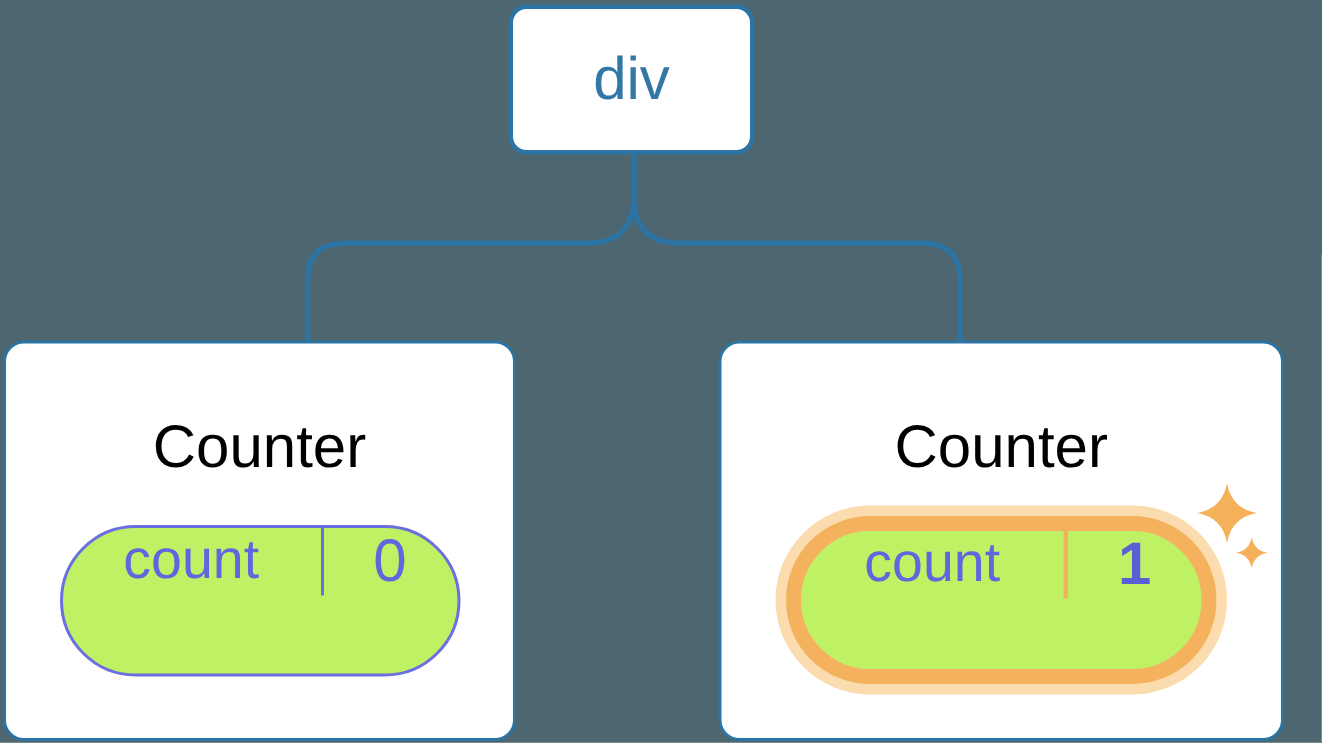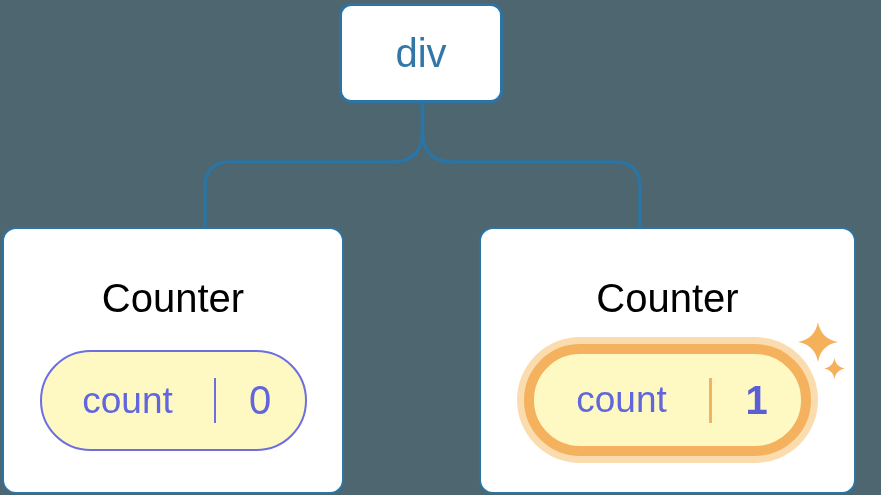--- a/index.html
+++ b/index.html
@@ -58,23 +58,23 @@
   .card-right { left: 479px; width: 377px; }
   .card-title {
     color: #000000;
     font-size: 40px;
     font-weight: 500;
     line-height: 48px;
   }
   
   .pill {
     display: flex;
-    align-items: center;
+    align-items: flex-start;
     box-sizing: border-box;
-    background: #fef9c3;
+    background: #bef264;
   }
   .pill-default {
     margin-top: 28px;
     width: 267px;
     height: 101px;
     border: 2.5px solid #6d6ee0;
     border-radius: 999px;
   }
   .pill-default .pill-key {
     width: 172px;

